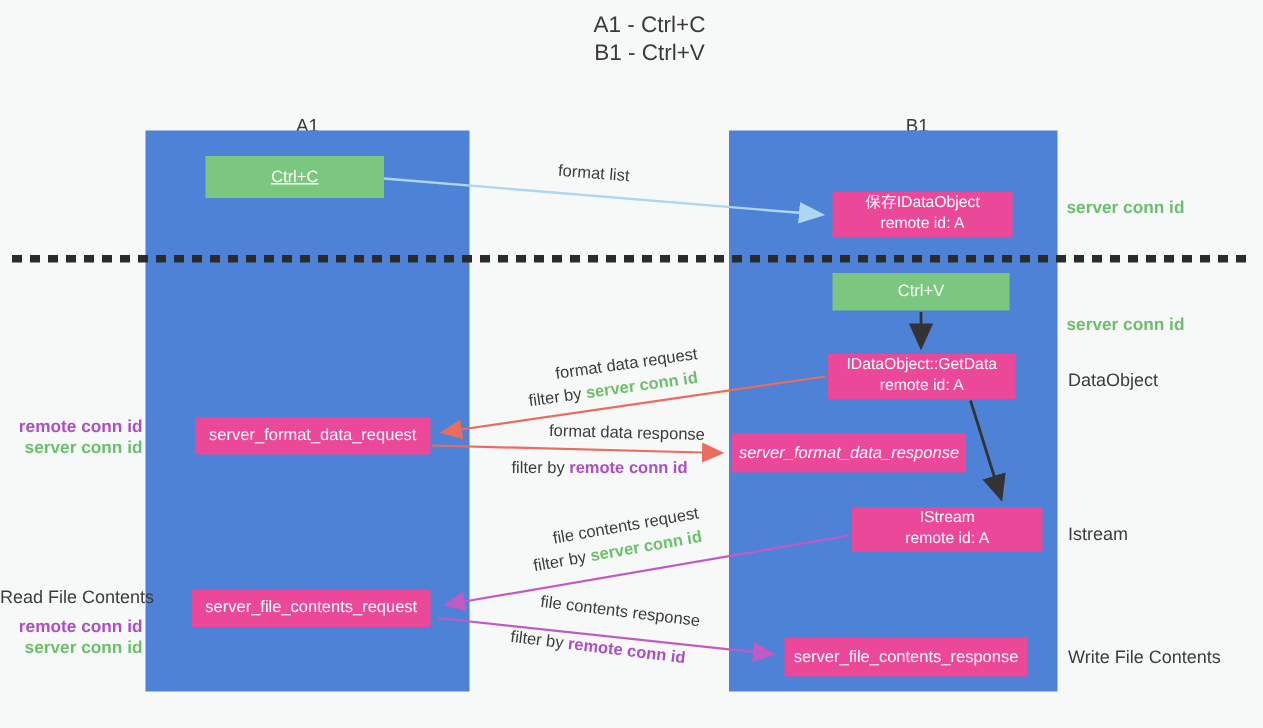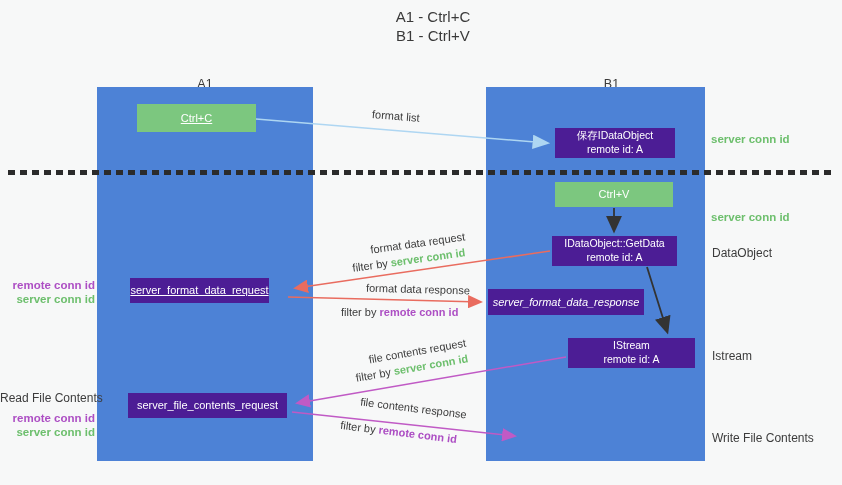--- a/index.html
+++ b/index.html
@@ -25,26 +25,26 @@
     position:absolute; left:8px; top:170px; width:826px; height:5px;
     background:repeating-linear-gradient(90deg,#2b2b2b 0 7px,transparent 7px 12px);
   }
   .box{
     position:absolute; display:flex; flex-direction:column;
     align-items:center; justify-content:center;
     color:#fff; font-size:11px; line-height:1.3; text-align:center;
     white-space:nowrap;
   }
   .green{background:#7cc77f;}
-  .orange{background:#4c1d95;}
+  .orange{background:#ec4899;}
   .b-ctrlc{left:137px; top:104px; width:119px; height:28px;text-decoration:underline;}
   .b-save{left:555px; top:128px; width:120px; height:30px; font-size:10.5px;}
   .b-ctrlv{left:555px; top:182px; width:118px; height:25px;}
   .b-getdata{left:552px; top:236px; width:125px; height:30px; font-size:10.5px;}
-  .b-fmtreq{left:130px; top:278px; width:139px; height:25px;text-decoration:underline;}
+  .b-fmtreq{left:130px; top:278px; width:157px; height:25px;}
   .b-fmtres{left:488px; top:289px; width:156px; height:26px;font-style:italic;}
   .b-istream{left:568px; top:338px; width:127px; height:30px; font-size:10.5px;}
   .b-filereq{left:128px; top:393px; width:159px; height:25px;}
   .b-fileres{left:523px; top:425px; width:162px; height:26px;}
   .albl{
     position:absolute; font-size:11px; color:#3c3c3c;
     white-space:nowrap; transform-origin:center center;
   }
   .g{color:#6dbf6d; font-weight:bold;}
   .p{color:#ad4fc4; font-weight:bold;}
@@ -122,20 +122,23 @@
   <div class="box orange b-fmtres">
     <span>server_format_data_response</span>
   </div>
   <div class="box orange b-istream">
     <span>IStream</span>
     <span>remote id: A</span>
   </div>
   <div class="box orange b-filereq">
     <span>server_file_contents_request</span>
   </div>
+  <div class="box orange b-fileres">
+    <span>server_file_contents_response</span>
+  </div>
 
   <div class="albl" style="left:372px; top:110px; transform:rotate(4.5deg);">format list</div>
 
   <div class="albl" style="left:370px; top:237px; transform:rotate(-8deg);">format data request</div>
   <div class="albl" style="left:352px; top:254px; transform:rotate(-8deg);">
     <span>filter by </span><span class="g">server conn id</span>
   </div>
 
   <div class="albl" style="left:366px; top:283px; transform:rotate(1.5deg);">format data response</div>
   <div class="albl" style="left:341px; top:306px;">

